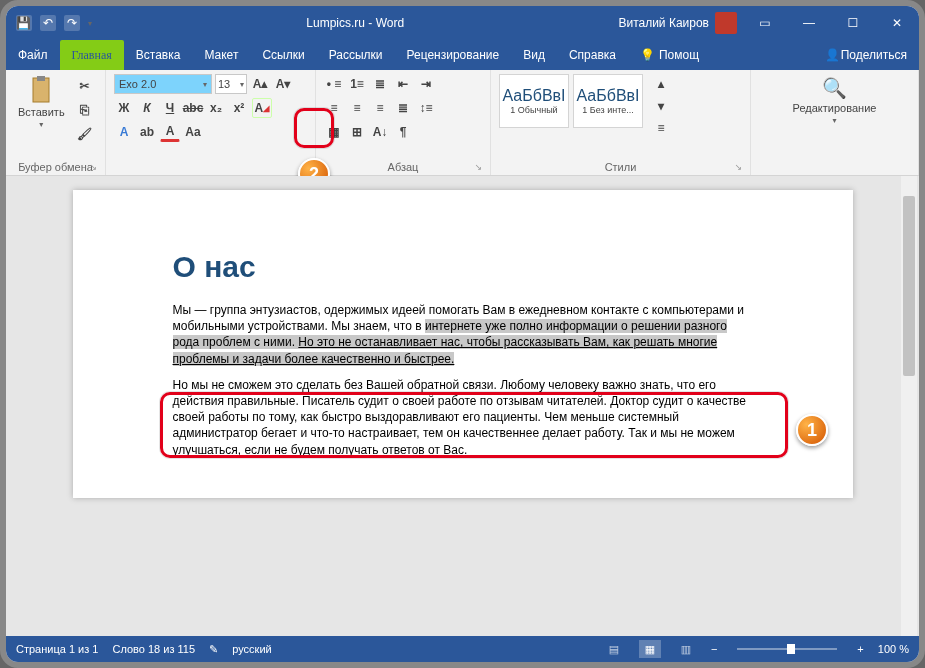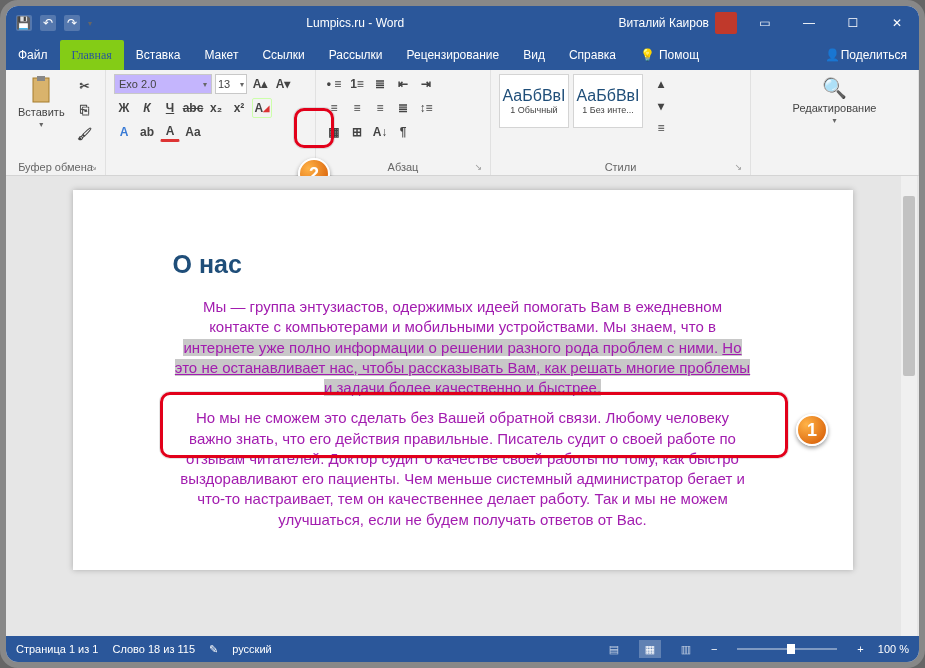--- a/index.html
+++ b/index.html
@@ -19,33 +19,33 @@
 .tab .bulb { color: #ffd966; margin-right: 4px; }
 .ribbon { background: #f3f3f3; border-bottom: 1px solid #d4d4d4; display: flex; height: 106px; font-size: 11px; color: #444; }
 .grp { border-right: 1px solid #e1e1e1; padding: 4px 8px 2px 8px; display: flex; flex-direction: column; }
 .grp .body { flex: 1; display: flex; align-items: flex-start; gap: 6px; }
 .grp .label { text-align: right; font-size: 11px; color: #666; padding-top: 2px; display: flex; justify-content: center; align-items: center; position: relative; }
 .grp .label .dlg { position: absolute; right: 0; font-size: 9px; color: #999; }
 .bigbtn { display: flex; flex-direction: column; align-items: center; gap: 2px; padding: 2px 4px; }
 .bigbtn svg, .bigbtn .ic { width: 28px; height: 28px; }
 .smallrow { display: flex; align-items: center; gap: 3px; }
 .sbtn { width: 20px; height: 20px; display: flex; justify-content: center; align-items: center; border: 1px solid transparent; border-radius: 2px; font-size: 12px; font-weight: bold; }
-.fontname { width: 98px; height: 20px; border: 1px solid #c8c8c8; background: #c4b5fd; font-size: 11px; padding: 0 4px; display: flex; align-items: center; justify-content: space-between; }
+.fontname { width: 98px; height: 20px; border: 1px solid #c8c8c8; background: #7dd3fc; font-size: 11px; padding: 0 4px; display: flex; align-items: center; justify-content: space-between; }
 .fontsize { width: 32px; height: 20px; border: 1px solid #c8c8c8; background: #fff; font-size: 11px; padding: 0 2px; display: flex; align-items: center; justify-content: space-between; }
 .dd { font-size: 8px; color: #666; }
 .highlight-ring { position: absolute; border: 3px solid #e2001a; border-radius: 10px; pointer-events: none; box-shadow: 0 0 0 1px rgba(0,0,0,.1); }
 .callout { position: absolute; width: 32px; height: 32px; border-radius: 50%; background: radial-gradient(circle at 30% 30%, #ffb347, #d35400); color: #fff; font-weight: bold; font-size: 18px; display: flex; justify-content: center; align-items: center; border: 2px solid #fff; box-shadow: 0 2px 4px rgba(0,0,0,.4); }
 .styles-gallery { display: flex; gap: 4px; }
 .style-item { width: 70px; height: 54px; border: 1px solid #d4d4d4; background: #fff; display: flex; flex-direction: column; justify-content: center; align-items: center; font-size: 9px; color: #444; }
 .style-item .prev { font-size: 16px; color: #1f4e79; }
 .style-item.h1 .prev { font-size: 18px; font-weight: bold; color: #1f4e79; }
 .doc-area { position: absolute; top: 170px; left: 0; right: 0; bottom: 26px; background: #e6e6e6; overflow: hidden; }
 .page { position: absolute; left: 50%; transform: translateX(-50%); top: 14px; width: 780px; background: #fff; box-shadow: 0 0 6px rgba(0,0,0,.25); padding: 60px 100px 40px 100px; }
-.page h1 { color: #1f4e79; font-size: 25px; font-weight: 600; margin-bottom: 18px; }
-.page p { font-size: 15px; line-height: 1.35; color: #a21caf; text-align: center; }
+.page h1 { color: #1f4e79; font-size: 30px; font-weight: 600; margin-bottom: 18px; }
+.page p { font-size: 12px; line-height: 1.35; color: #000000; }
 .sel { background: #c8c8c8; }
 .sel.u { text-decoration: underline; }
 .scrollbar { position: absolute; right: 2px; top: 0; bottom: 0; width: 16px; background: #f0f0f0; }
 .scrollbar .thumb { position: absolute; left: 2px; right: 2px; top: 20px; height: 180px; background: #c2c2c2; border-radius: 2px; }
 .statusbar { position: absolute; bottom: 0; left: 0; right: 0; height: 26px; background: #2b579a; color: #fff; display: flex; align-items: center; font-size: 11px; padding: 4px 10px; gap: 14px; }
 .statusbar .spacer { flex: 1; }
 .viewbtn { width: 22px; height: 18px; display: flex; justify-content: center; align-items: center; opacity: .7; }
 .viewbtn.active { background: rgba(255,255,255,.25); opacity: 1; }
 .zoom-slider { width: 100px; height: 2px; background: rgba(255,255,255,.4); position: relative; margin: 0 6px; }
 .zoom-slider .knob { position: absolute; left: 50%; top: -4px; width: 8px; height: 10px; background: #fff; }

